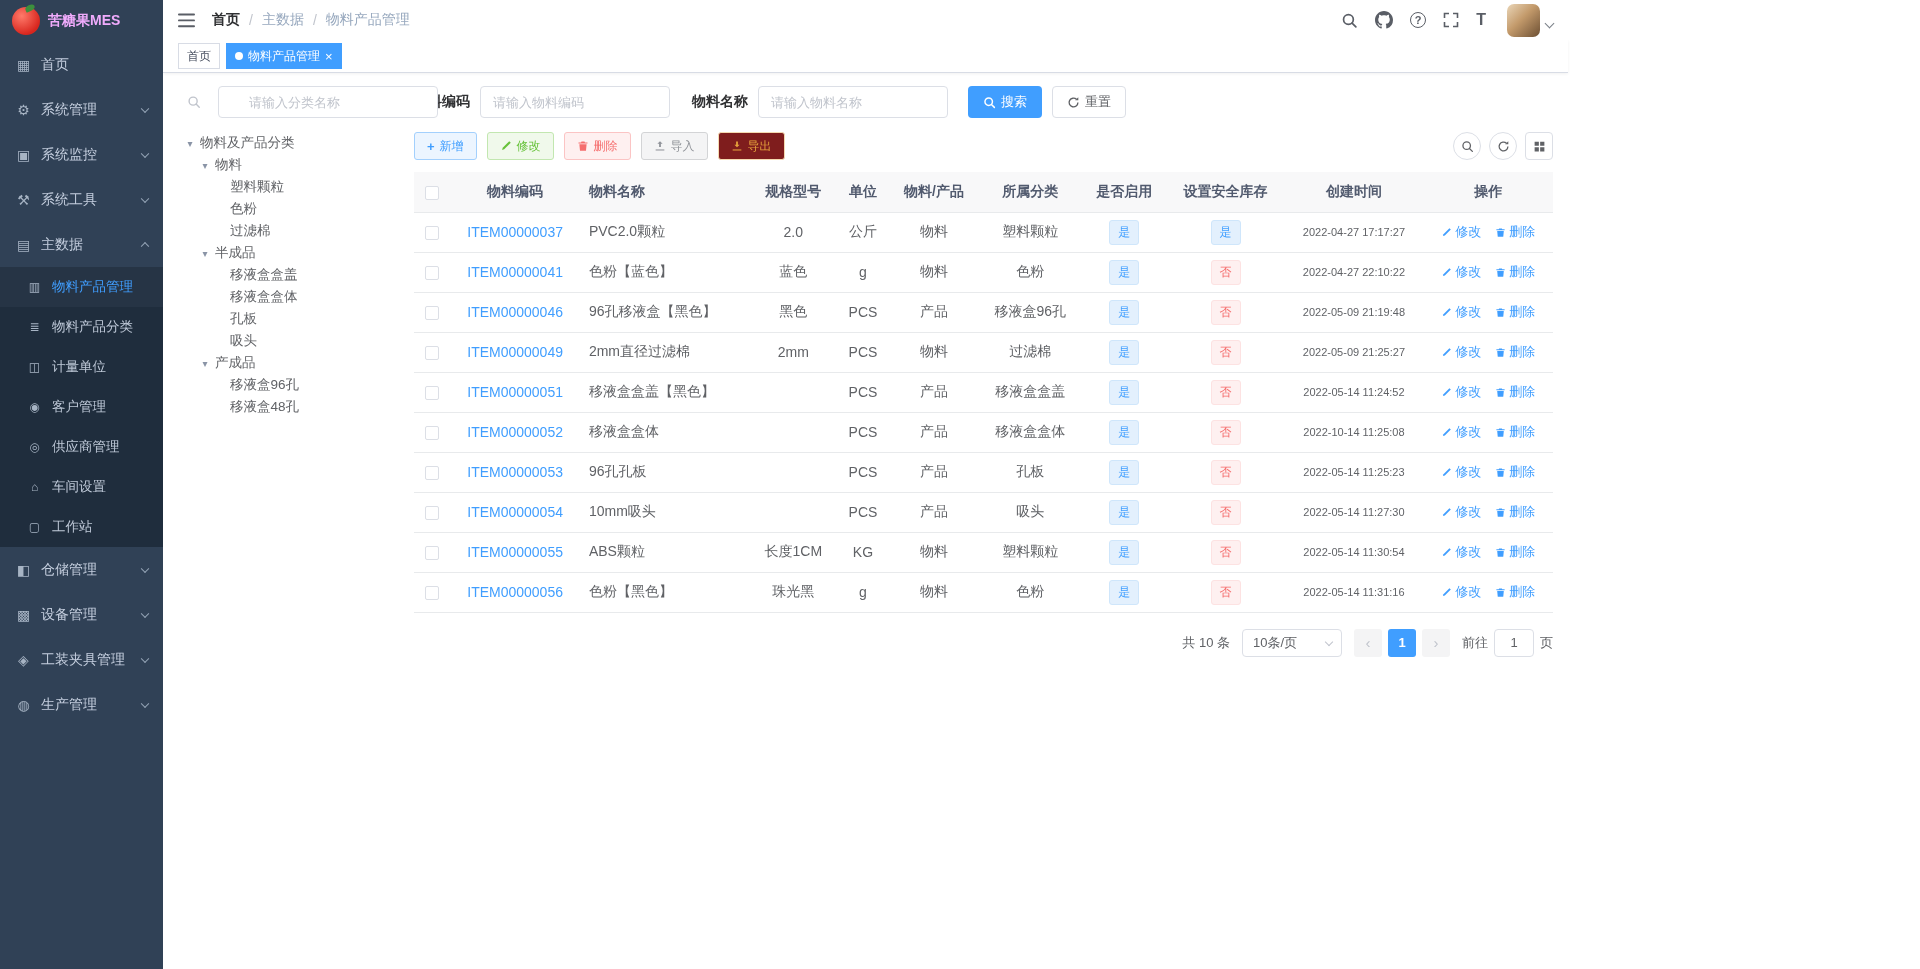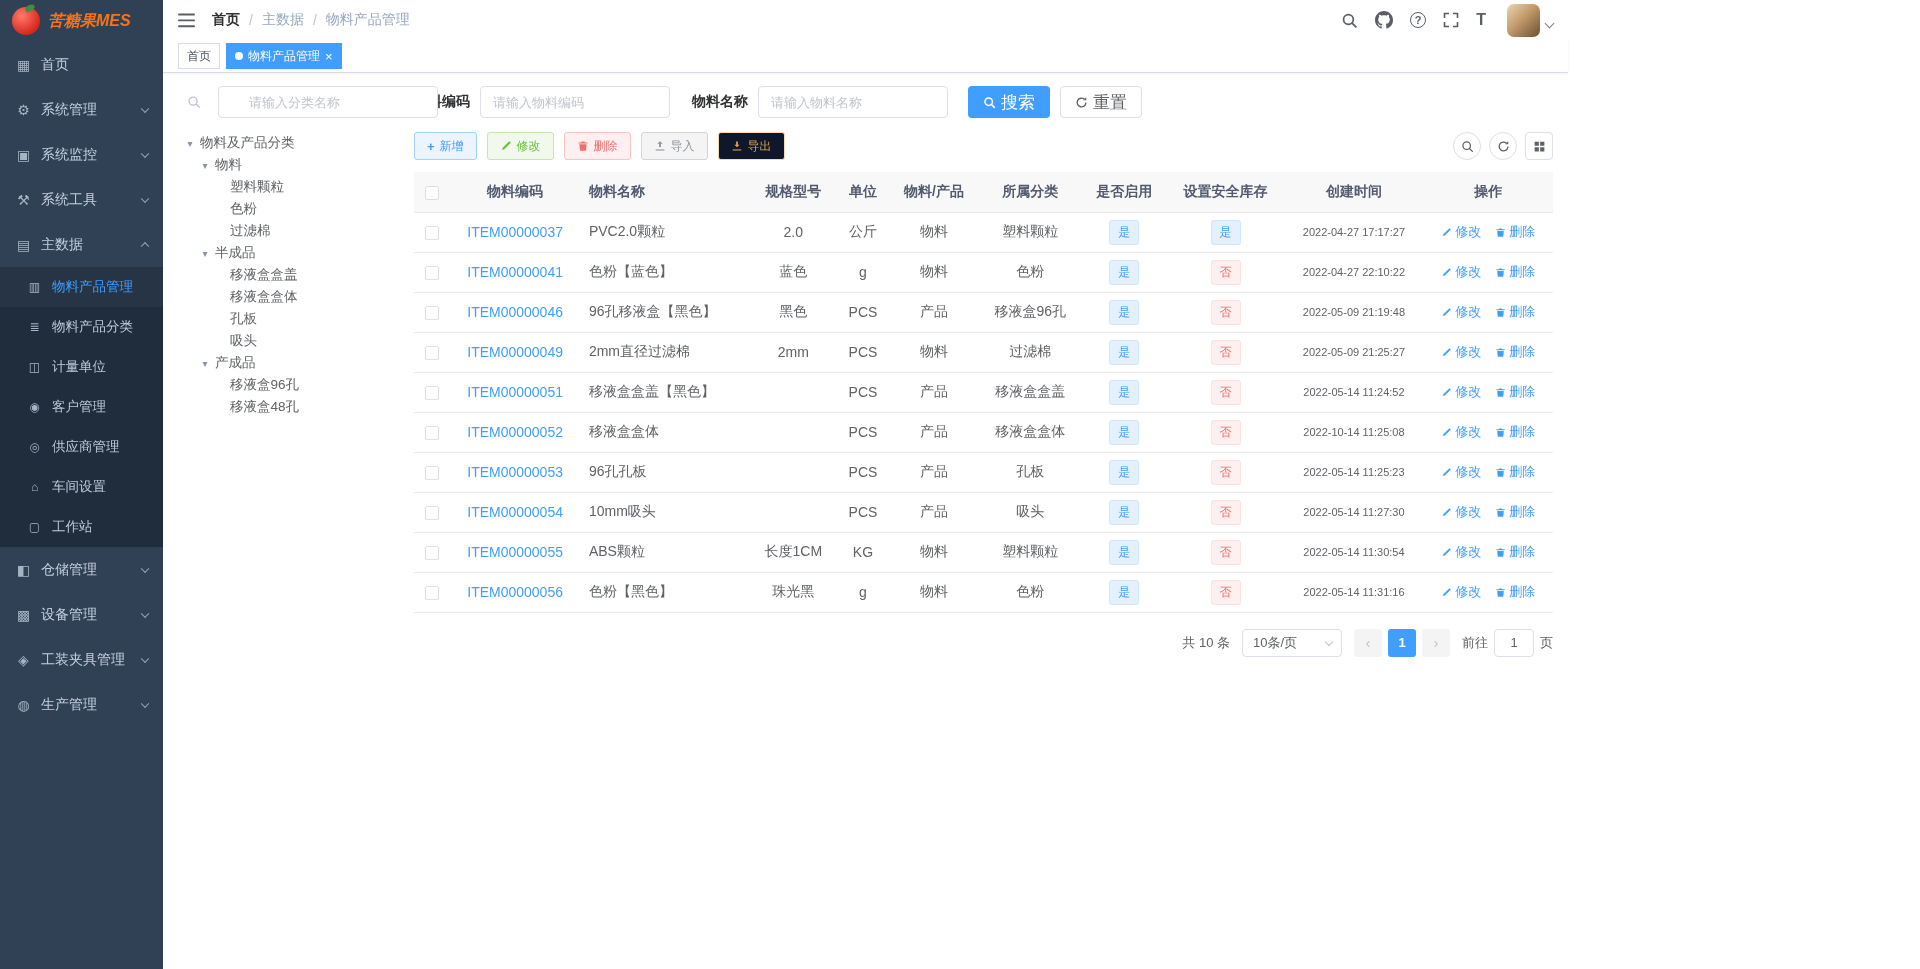--- a/index.html
+++ b/index.html
@@ -7,21 +7,21 @@
     font-family: "Liberation Sans", "DejaVu Sans", sans-serif; color: #303133; }
   .app { position: relative; width: 1568px; height: 969px; background: #fff; }
 
   
   .sidebar { position: absolute; left: 0; top: 0; bottom: 0; width: 163px; background: #304156; overflow: hidden; }
   .logo { height: 42px; display: flex; align-items: center; gap: 8px; padding: 0 12px; cursor: pointer; }
   .logo-icon { width: 28px; height: 28px; border-radius: 50%; flex: none; position: relative;
     background: radial-gradient(circle at 35% 32%, #ff7a6a, #d8251d 72%); }
   .logo-icon::after { content: ""; position: absolute; width: 10px; height: 6px; top: -2px; left: 13px;
     background: #3d8f3d; border-radius: 60% 60% 60% 0; transform: rotate(-25deg); }
-  .logo-title { color: #f97316; font-weight: 700; font-size: 16px; white-space: nowrap; font-style: italic; }
+  .logo-title { color: #f0abfc; font-weight: 700; font-size: 14px; white-space: nowrap; }
   .menu-item { height: 45px; display: flex; align-items: center; padding: 0 15px; font-size: 14px;
     color: #c4cede; cursor: pointer; position: relative; white-space: nowrap; }
   .menu-item .mi { width: 17px; margin-right: 9px; font-size: 14px; color: #a7b4c4; text-align: center; flex: none; }
   .chev { position: absolute; right: 15px; top: 50%; width: 6px; height: 6px;
     border-right: 1.4px solid #93a3b5; border-bottom: 1.4px solid #93a3b5; }
   .chev.down { transform: translateY(-70%) rotate(45deg); }
   .chev.up { transform: translateY(-30%) rotate(-135deg); }
   .submenu { background: #1f2d3d; }
   .submenu .menu-item { height: 40px; padding-left: 26px; font-size: 13.5px; color: #bfc9d8; }
   .submenu .menu-item .mi { font-size: 12px; }
@@ -70,30 +70,30 @@
   .tree-node.lvl2 { padding-left: 52px; }
 
   
   .panel { flex: 1; min-width: 0; }
   .filter-row { display: flex; align-items: center; gap: 10px; font-size: 14px; margin-bottom: 14px; }
   .filter-label { font-weight: 700; color: #303133; }
   .filter-label.gap { margin-left: 12px; }
   .filter-input { width: 190px; height: 32px; border: 1px solid #dcdfe6; border-radius: 4px;
     padding: 0 12px; font-size: 13px; color: #606266; outline: none; font-family: inherit; }
   .btn { display: inline-flex; align-items: center; gap: 5px; border-radius: 4px; cursor: pointer;
-    border: 1px solid transparent; font-size: 17px; font-family: inherit; }
+    border: 1px solid transparent; font-size: 13px; font-family: inherit; }
   .btn-search { background: #409eff; color: #fff; height: 32px; padding: 0 14px; margin-left: 10px; }
   .btn-reset { background: #fff; border-color: #dcdfe6; color: #606266; height: 32px; padding: 0 14px; }
   .toolbar { display: flex; align-items: center; gap: 10px; margin-bottom: 12px; }
   .btn-mini { height: 28px; padding: 0 12px; font-size: 12px; border-radius: 3px; }
   .btn-add { background: #ecf5ff; border-color: #a3d0fd; color: #409eff; }
   .btn-edit { background: #f0f9eb; border-color: #c2e7b0; color: #67c23a; }
   .btn-del { background: #fef0f0; border-color: #fbc4c4; color: #f56c6c; }
   .btn-import { background: #f4f4f5; border-color: #d3d4d6; color: #909399; }
-  .btn-export { background: #0f172a; border-color: #f5dab1; color: #e6a23c; }
+  .btn-export { background: #7f1d1d; border-color: #f5dab1; color: #e6a23c; }
   .btn .plus { font-weight: 700; font-size: 13px; line-height: 1; }
   .toolbar-right { margin-left: auto; display: flex; gap: 8px; }
   .icon-btn { width: 28px; height: 28px; border: 1px solid #dcdfe6; border-radius: 50%;
     display: flex; align-items: center; justify-content: center; color: #606266; background: #fff; cursor: pointer; }
   .icon-btn.square { border-radius: 4px; }
 
   
   table { width: 100%; border-collapse: collapse; font-size: 14px; color: #606266; }
   thead th { background: #f8f8f9; color: #515a6e; font-weight: 700; height: 40px; padding: 0 8px;
     border-bottom: 1px solid #e8eaec; text-align: center; white-space: nowrap; }

